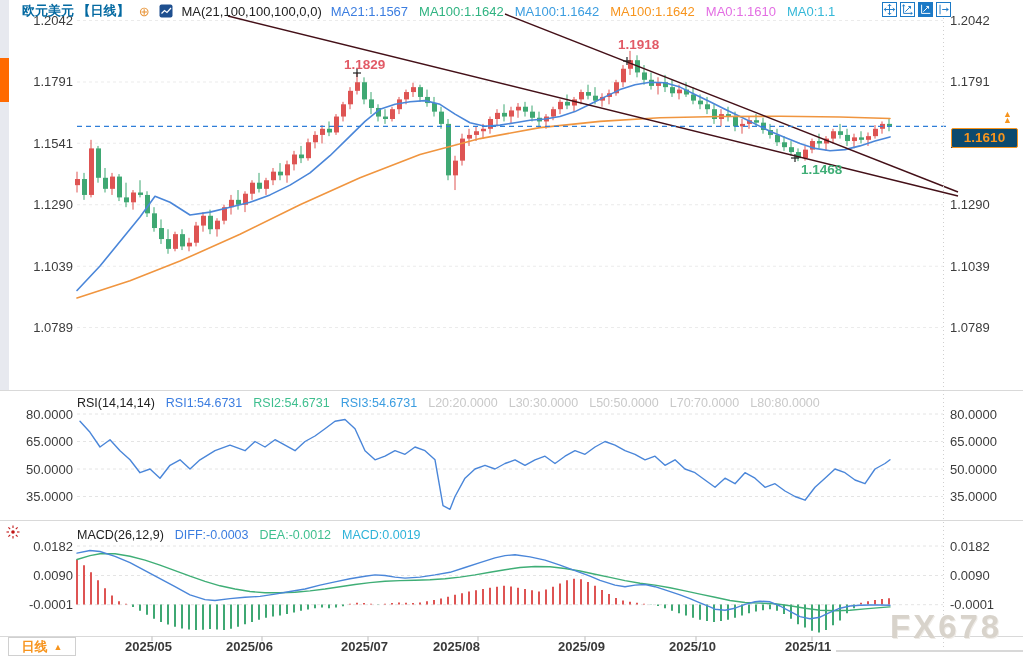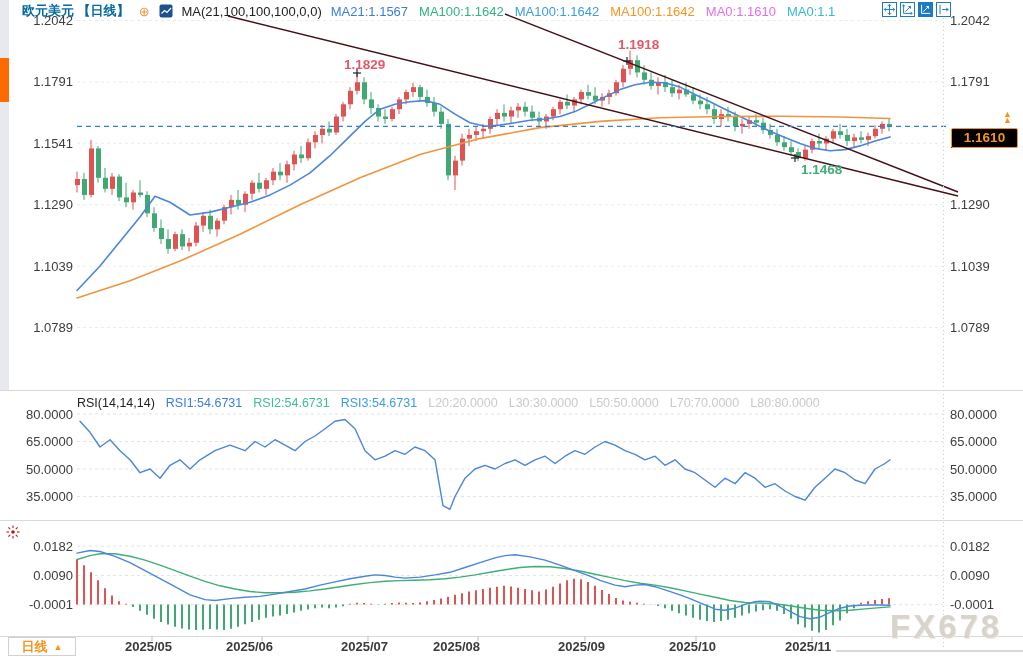--- a/index.html
+++ b/index.html
@@ -18,21 +18,21 @@
   .toolbar { position:absolute; right:72px; top:2px; display:flex; gap:3px; z-index:4; }
   .tb-ic { width:15px; height:15px; border:1px solid #1b79c6; background:#fff; display:flex; align-items:center; justify-content:center; cursor:pointer; }
   .tb-ic.active { background:#1b79c6; }
   .ind-hdr { position:absolute; display:flex; gap:11px; font-size:12.5px; white-space:nowrap; z-index:4; color:#222; }
   .rsi-hdr { left:77px; top:396px; }
   .macd-hdr { left:77px; top:528px; }
   .axis-label { position:absolute; font-size:13px; color:#3c3c3c; z-index:2; }
   .axis-left { left:0; width:73px; text-align:right; }
   .axis-right { left:950px; text-align:left; }
   .anno { position:absolute; font-size:13.5px; font-weight:bold; z-index:3; }
-  .price-tag { position:absolute; left:951px; top:128px; width:67px; height:20px; line-height:18px; border:1.5px solid #f7941d; border-radius:2px; background:#000000; color:#f7941d; font-size:13.5px; font-weight:bold; text-align:center; z-index:5; }
+  .price-tag { position:absolute; left:951px; top:128px; width:67px; height:20px; line-height:18px; border:1.5px solid #f7941d; border-radius:2px; background:#0c4a6e; color:#f7941d; font-size:13.5px; font-weight:bold; text-align:center; z-index:5; }
   .tag-arrows { position:absolute; left:1003px; top:111px; color:#f7941d; font-size:9px; line-height:6px; z-index:6; text-align:center; }
   .watermark { position:absolute; left:890px; top:594px; font-size:33px; font-weight:bold; color:#d8d3cb; letter-spacing:3px; z-index:2; text-shadow:1px 1px 0 #efece8;margin-top:14px; }
   .period-btn { position:absolute; left:8px; top:637px; width:68px; height:19px; border:1px solid #d0d0d0; background:#fff; display:flex; align-items:center; justify-content:center; gap:6px; cursor:pointer; z-index:4; }
   .period-btn .pl { color:#f7941d; font-weight:bold; font-size:13px; }
   .period-btn .pa { color:#f7941d; font-size:9px; }
   .x-label { position:absolute; top:639px; font-size:13px; font-weight:bold; color:#3a3a3a; z-index:2; }
   .bscroll { position:absolute; left:836px; top:650px; width:187px; height:2px; background:#d8d8d8; z-index:3; }
   .star-ic { position:absolute; left:5px; top:524px; width:16px; height:16px; z-index:4; }
 </style>
 </head>
@@ -518,20 +518,28 @@
         <span style="color: rgb(63, 191, 143);">RSI2:54.6731</span>
         <span style="color: rgb(59, 157, 224);">RSI3:54.6731</span>
         <span style="color: rgb(201, 201, 201);">L20:20.0000</span>
         <span style="color: rgb(201, 201, 201);">L30:30.0000</span>
         <span style="color: rgb(201, 201, 201);">L50:50.0000</span>
         <span style="color: rgb(201, 201, 201);">L70:70.0000</span>
         <span style="color: rgb(201, 201, 201);">L80:80.0000</span>
       </span>
   </div>
 
+  <div class="ind-hdr macd-hdr">
+    <span>MACD(26,12,9)</span>
+    <span class="mavals">
+        <span style="color: rgb(59, 125, 224);">DIFF:-0.0003</span>
+        <span style="color: rgb(63, 191, 143);">DEA:-0.0012</span>
+        <span style="color: rgb(47, 179, 217);">MACD:0.0019</span>
+      </span>
+  </div>
 
   <span class="star-ic">
     <svg width="16" height="16" viewBox="0 0 16 16">
       <circle cx="8" cy="8" r="1.8" fill="#c11616"></circle>
       <g stroke="#c11616" stroke-width="1.1">
         <line x1="8" y1="1.5" x2="8" y2="4"></line>
           <line x1="8" y1="12" x2="8" y2="14.5"></line>
         <line x1="1.5" y1="8" x2="4" y2="8"></line>
           <line x1="12" y1="8" x2="14.5" y2="8"></line>
         <line x1="3.4" y1="3.4" x2="5.2" y2="5.2"></line>

